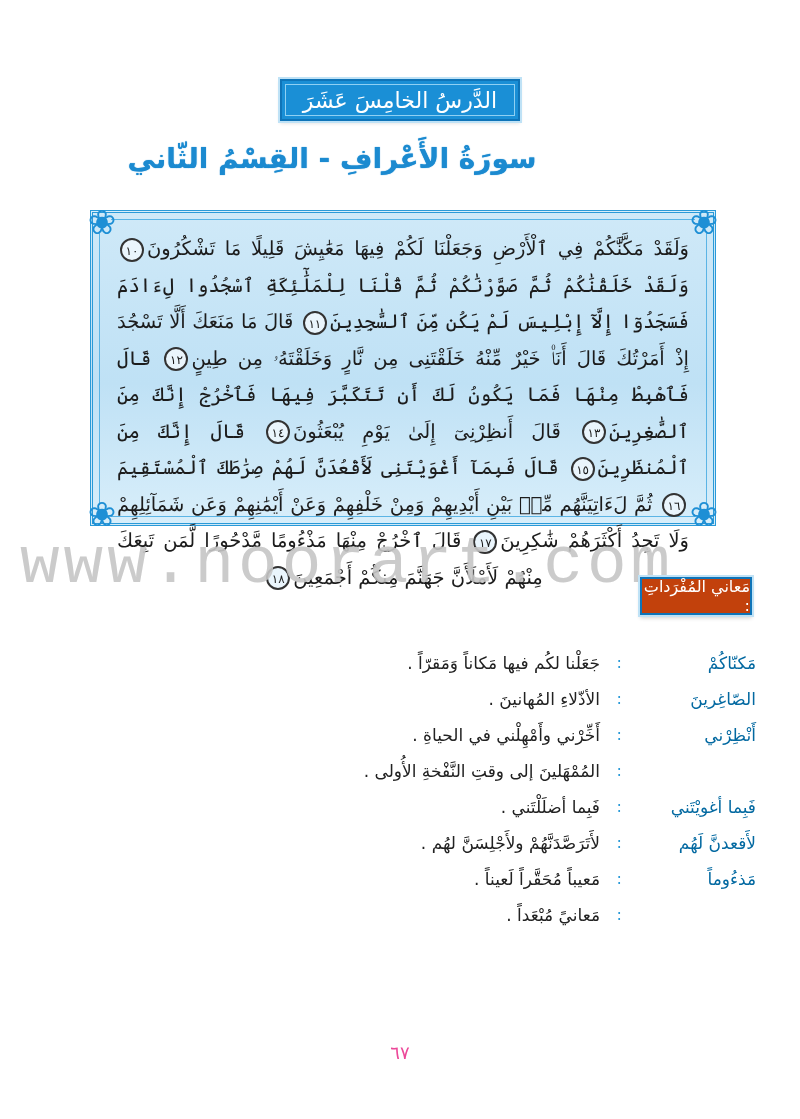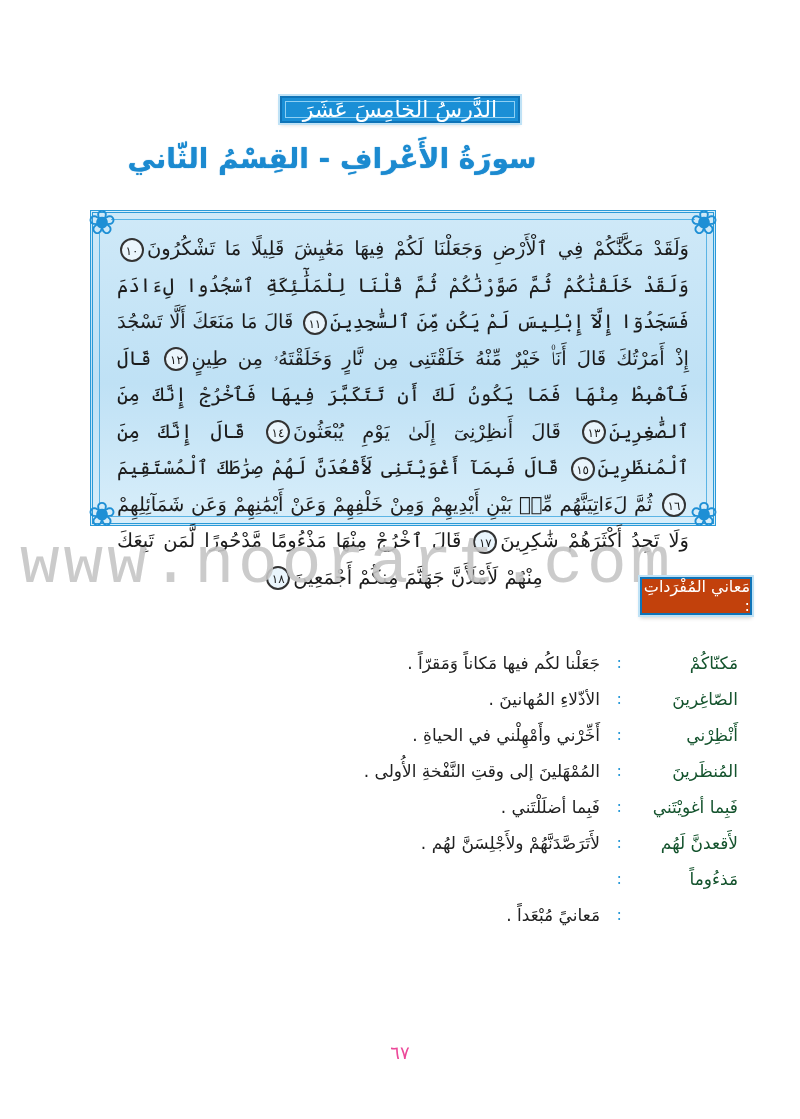--- a/index.html
+++ b/index.html
@@ -1,20 +1,20 @@
 <!DOCTYPE html>
 <html><head>
   <meta charset="utf-8">
   <style>
     * { box-sizing: border-box; margin: 0; padding: 0; }
     html, body { width: 800px; height: 1119px; background: #ffffff; overflow: hidden; }
     body { position: relative; font-family: "DejaVu Sans", sans-serif; color: #1a1a1a; }
 
     .lesson-header {
-      position: absolute; left: 280px; top: 96px; width: 240px; height: 27px;
+      position: absolute; left: 280px; top: 79px; width: 240px; height: 42px;
       background: #1a8fd6; border: 2px solid #0f74b8;
       box-shadow: 0 0 0 2px #bfe2f6, 0 2px 4px rgba(0,0,0,0.15);
       display: flex; align-items: center; justify-content: center;
     }
     .lesson-header-inner {
       position: absolute; inset: 3px; border: 1px solid #8fd0f3;
     }
     .lesson-header-text {
       color: #ffffff; font-size: 22px; direction: rtl;
       font-family: "DejaVu Sans", sans-serif; position: relative;
@@ -84,22 +84,22 @@
     }
     .vocab-header-text {
       color: #fff; font-size: 16px; direction: rtl;
     }
 
     .vocab-list { position: absolute; left: 0; top: 645px; width: 800px; }
     .vocab-row {
       position: absolute; left: 0; width: 800px; height: 36px; direction: rtl;
     }
     .vocab-term {
-      position: absolute; right: 62px; width: 110px; top: 0;
-      color: #14532d; font-size: 17px; text-align: right; line-height: 36px;
+      position: absolute; right: 44px; width: 110px; top: 0;
+      color: #0369a1; font-size: 17px; text-align: right; line-height: 36px;
       direction: rtl;
     }
     .vocab-colon {
       position: absolute; right: 178px; top: 0; line-height: 36px;
       color: #2a9ad8; font-size: 16px;
     }
     .vocab-meaning {
       position: absolute; right: 200px; top: 0; line-height: 36px;
       font-size: 17px; color: #222; direction: rtl; white-space: nowrap;
     }
@@ -159,37 +159,37 @@
     <span class="vocab-term">الصّاغِرينَ</span>
     <span class="vocab-colon">:</span>
     <span class="vocab-meaning">الأذّلاءِ المُهانينَ .</span>
   </div>
   <div class="vocab-row" style="top:72px">
     <span class="vocab-term">أَنْظِرْني</span>
     <span class="vocab-colon">:</span>
     <span class="vocab-meaning">أَخِّرْني وأَمْهِلْني في الحياةِ .</span>
   </div>
   <div class="vocab-row" style="top:108px">
-    <span class="vocab-term">المُنظَرينَ</span>
     <span class="vocab-colon">:</span>
     <span class="vocab-meaning">المُمْهَلينَ إلى وقتِ النَّفْخةِ الأُولى .</span>
   </div>
   <div class="vocab-row" style="top:144px">
     <span class="vocab-term">فَبِما أغويْتَني</span>
     <span class="vocab-colon">:</span>
     <span class="vocab-meaning">فَبِما أضلَلْتَني .</span>
   </div>
   <div class="vocab-row" style="top:180px">
     <span class="vocab-term">لأَقعدنَّ لَهُم</span>
     <span class="vocab-colon">:</span>
     <span class="vocab-meaning">لأَتَرَصَّدَنَّهُمْ ولأَجْلِسَنَّ لهُم .</span>
   </div>
   <div class="vocab-row" style="top:216px">
     <span class="vocab-term">مَذءُوماً</span>
     <span class="vocab-colon">:</span>
+    <span class="vocab-meaning">مَعيباً مُحَقَّراً لَعيناً .</span>
   </div>
   <div class="vocab-row" style="top:252px">
     <span class="vocab-colon">:</span>
     <span class="vocab-meaning">مَعانيً مُبْعَداً .</span>
   </div>
 </div>
 
 <div class="page-number">٦٧</div>
 
 </body></html>

